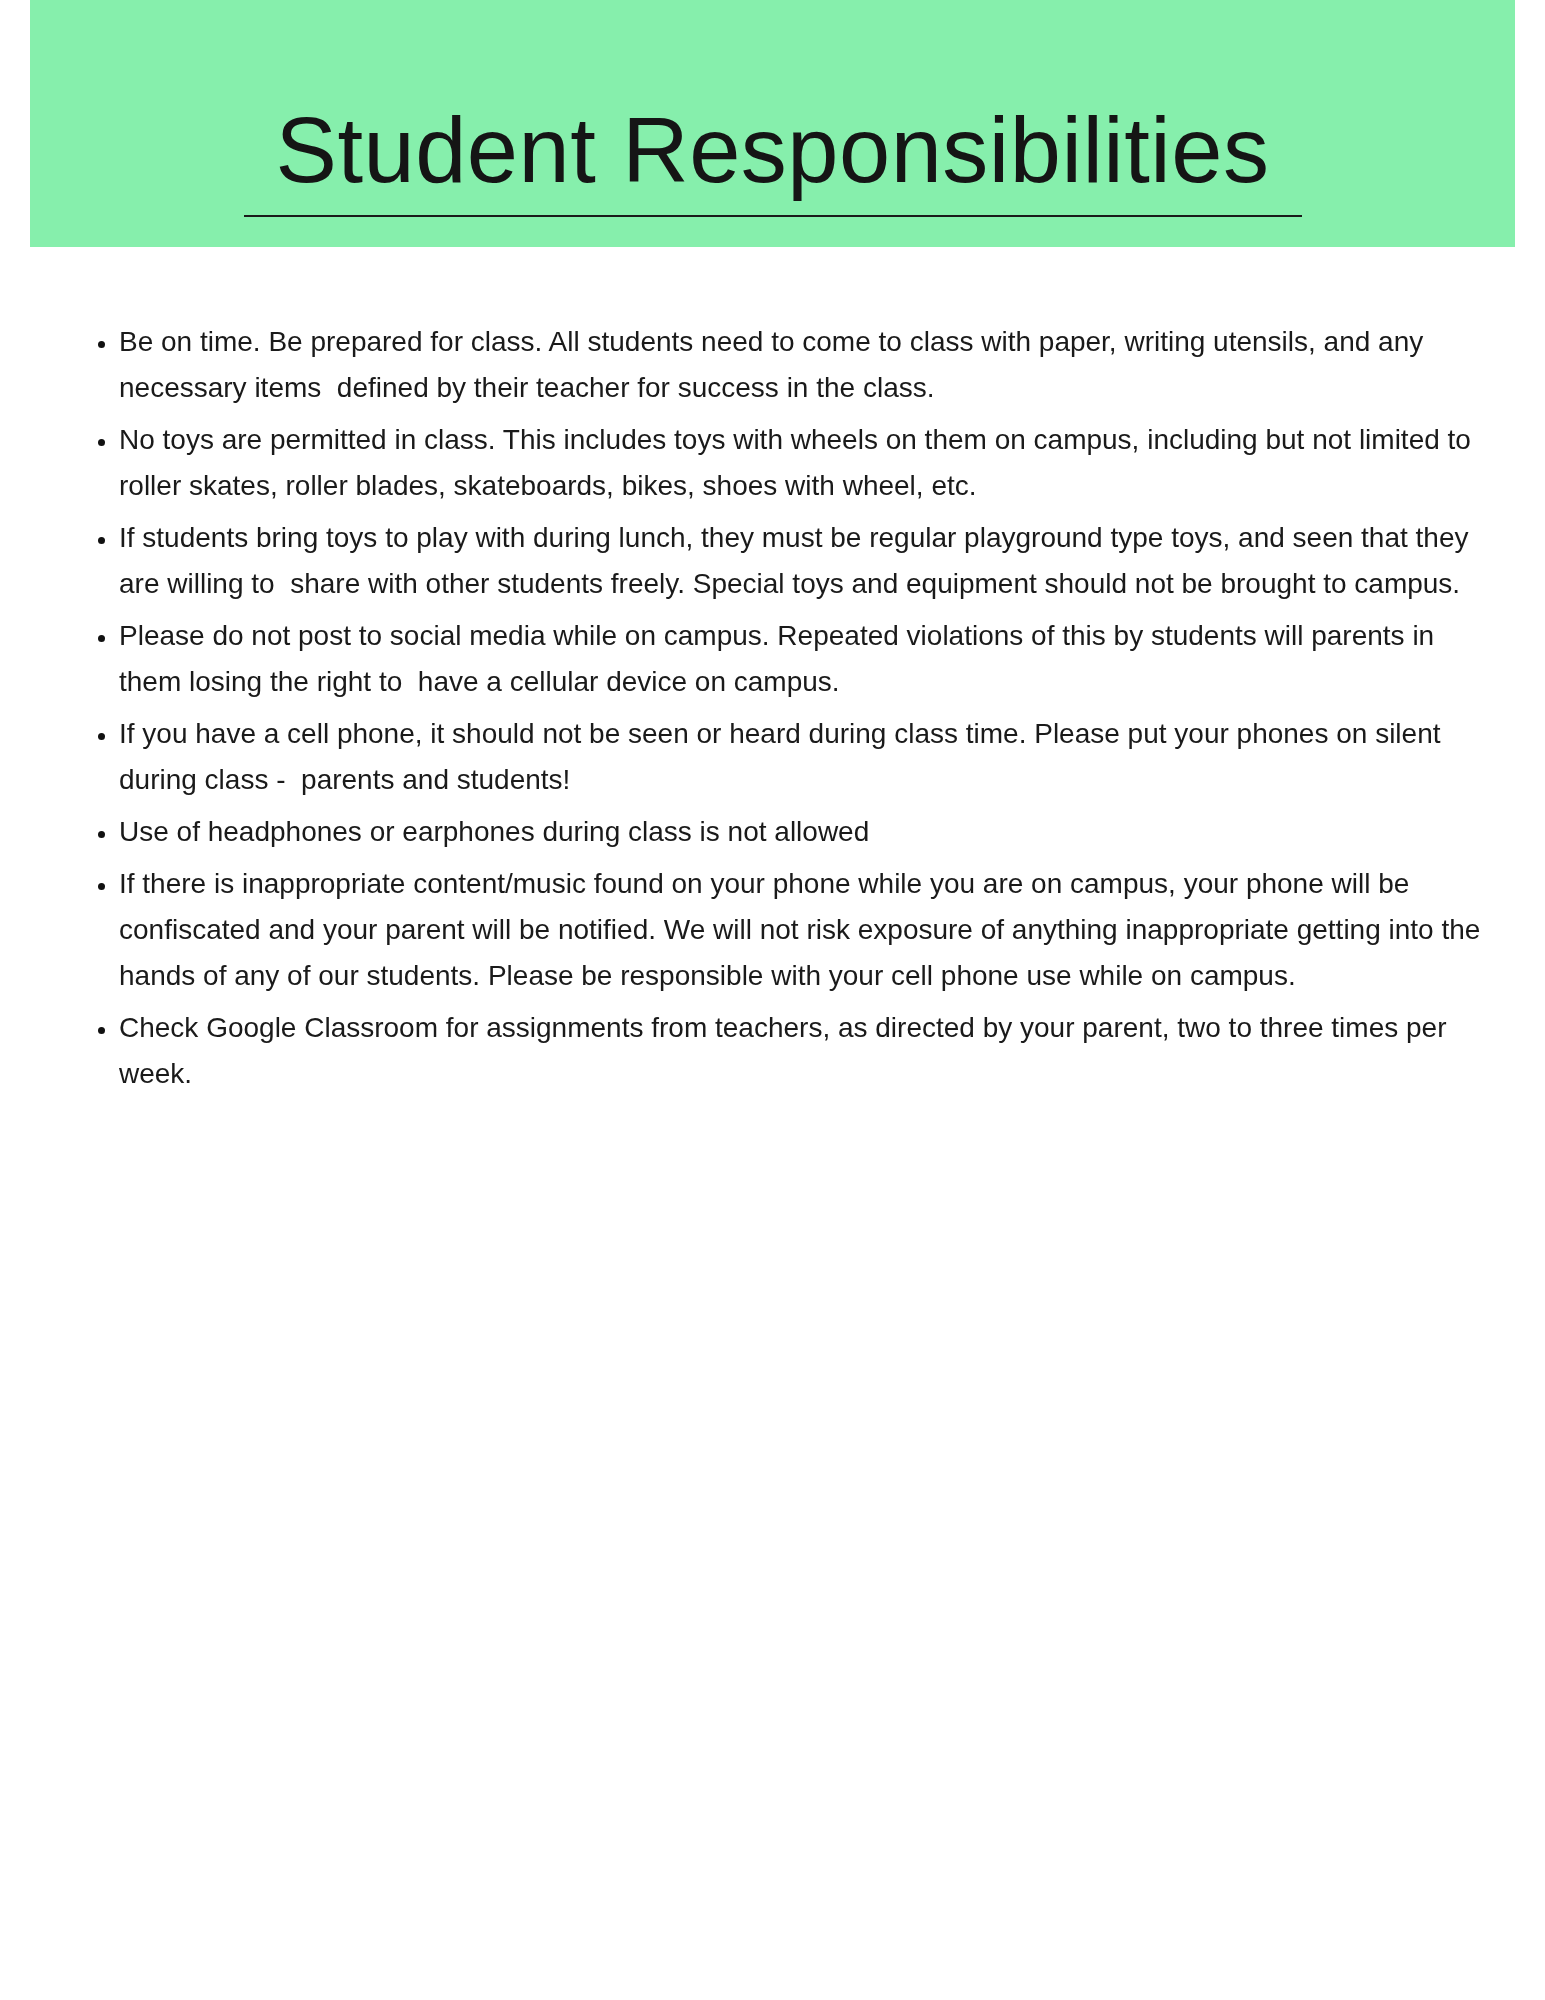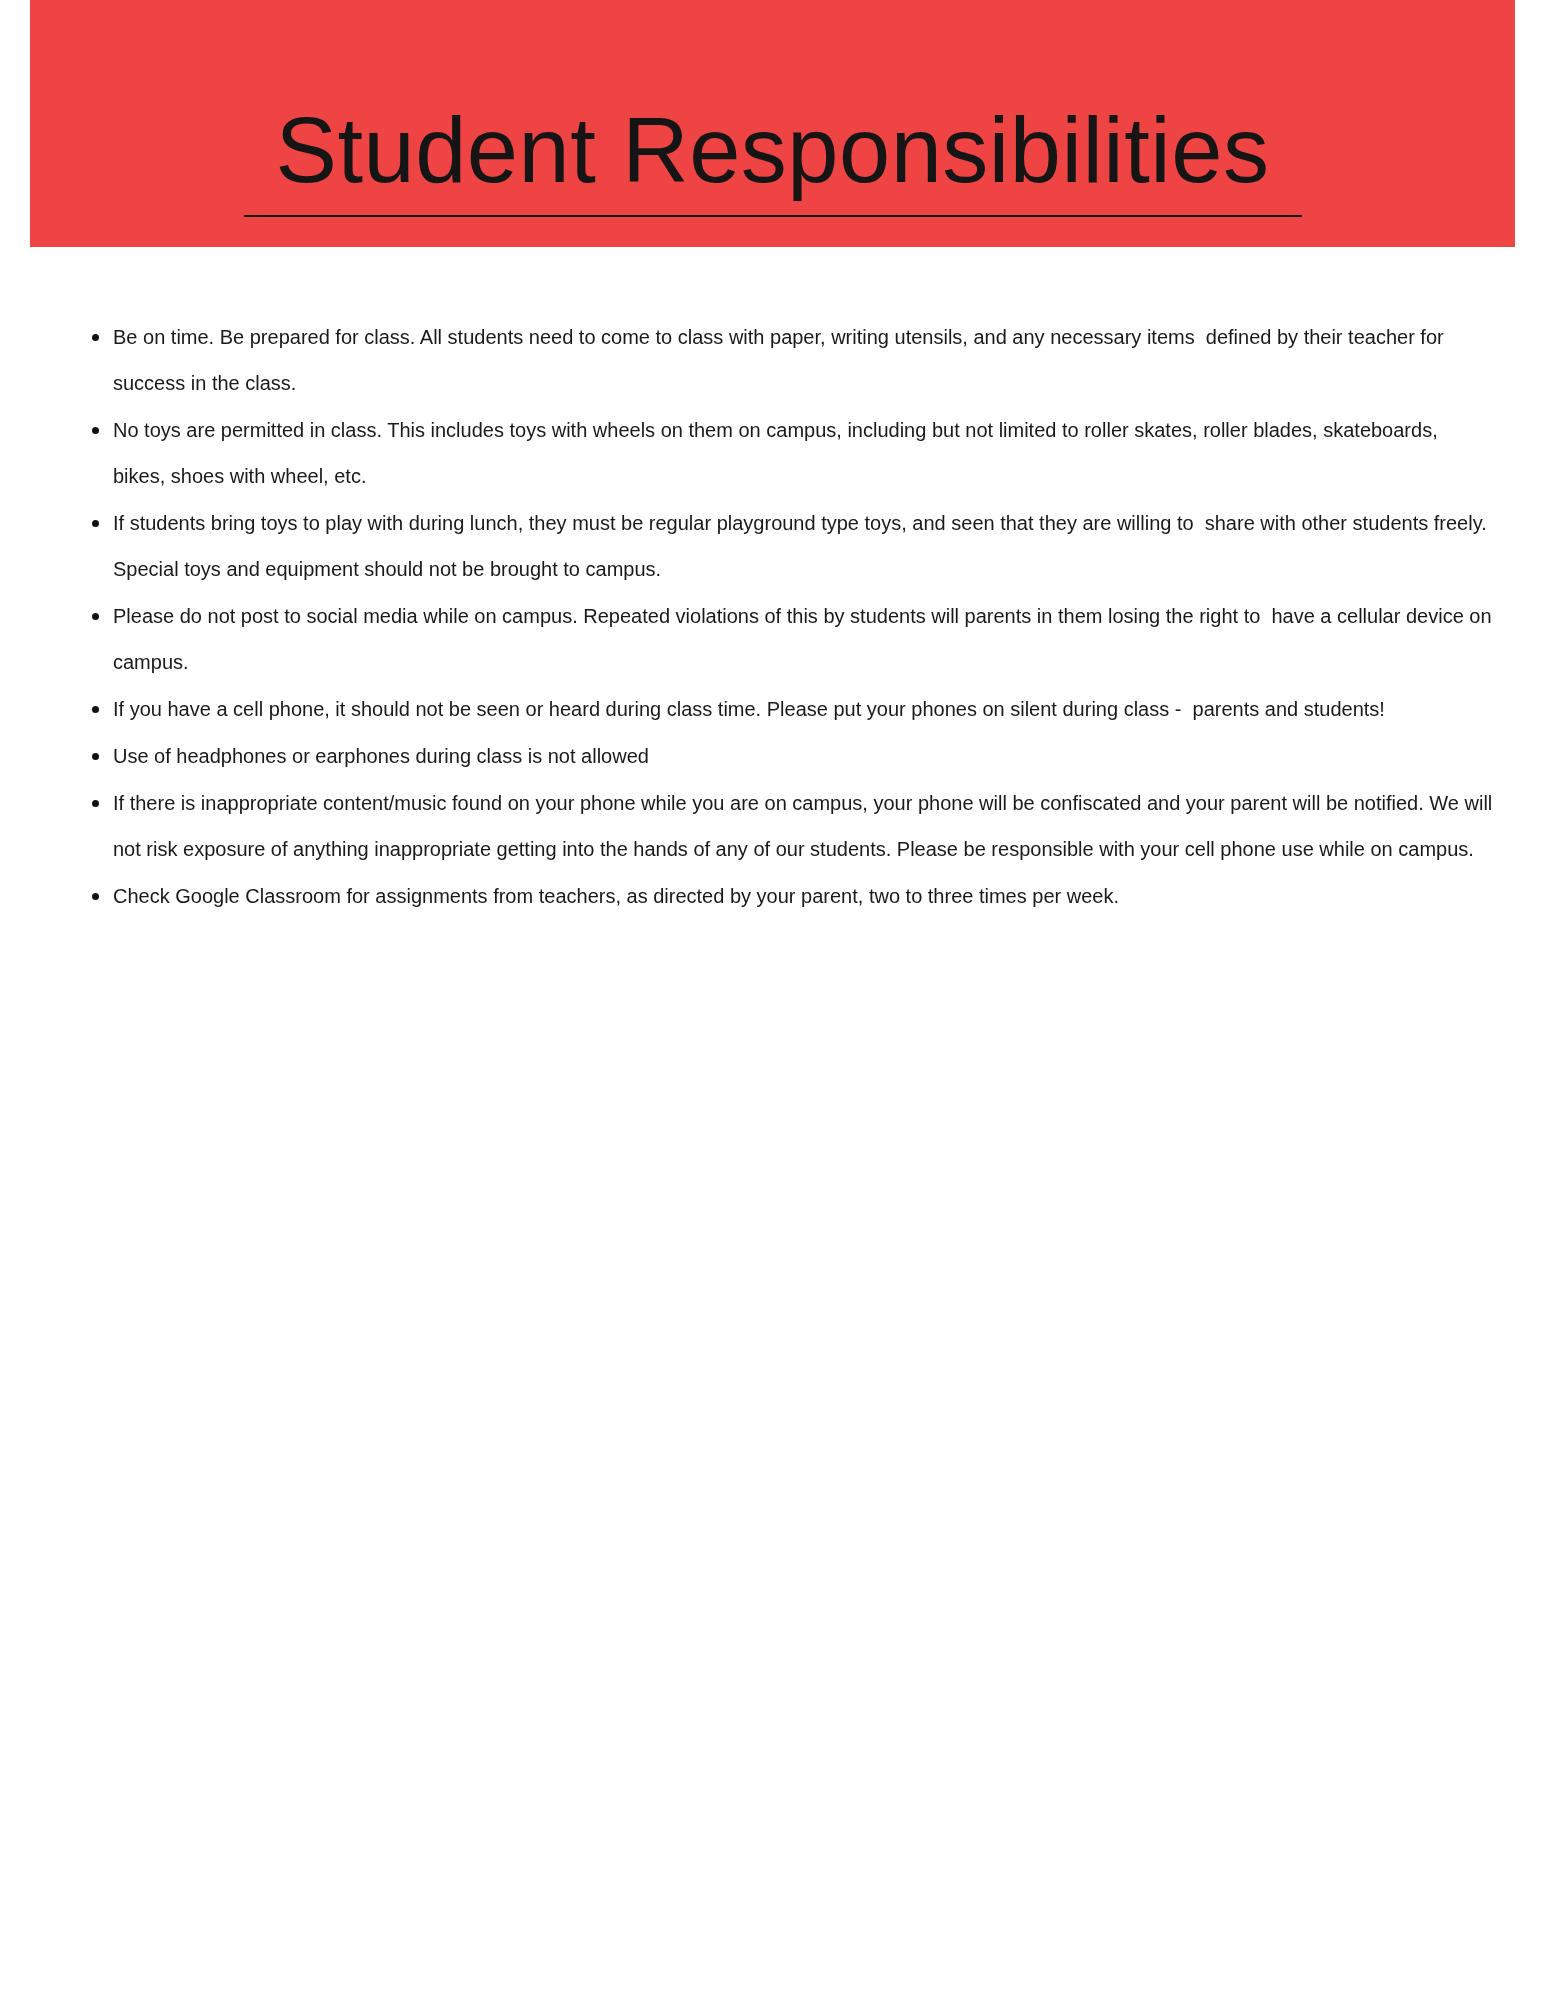--- a/index.html
+++ b/index.html
@@ -44,38 +44,38 @@
   }
   .content {
     padding: 66px 52px 0 113px;
   }
   .responsibilities-list {
     margin: 0;
     padding: 0;
     list-style: disc outside;
   }
   .responsibilities-list li {
-    margin: 0;
+    margin: 6px;
     padding: 0;
-    font-size: 20px;
+    font-size: 28px;
     font-weight: 300;
     line-height: 46px;
     color: #1a1a1a;
     white-space: pre-wrap;
   }
   .responsibilities-list li::marker {
     color: #111111;
     font-size: 24px;
   }
 </style>
 </head>
 <body>
 
 <div class="page">
-  <div class="header-band" style="background-color: #ef4444;">
+  <div class="header-band" style="background-color: #86efac;">
     <h1 class="page-title">Student Responsibilities</h1>
     <div class="title-underline" style="background-color: rgb(26, 26, 26);"></div>
   </div>
 
   <div class="content">
     <ul class="responsibilities-list">
         <li>Be on time. Be prepared for class. All students need to come to class with paper, writing utensils, and any necessary items  defined by their teacher for success in the class.</li>
         <li>No toys are permitted in class. This includes toys with wheels on them on campus, including but not limited to roller skates, roller blades, skateboards, bikes, shoes with wheel, etc.</li>
         <li>If students bring toys to play with during lunch, they must be regular playground type toys, and seen that they are willing to  share with other students freely. Special toys and equipment should not be brought to campus.</li>
         <li>Please do not post to social media while on campus. Repeated violations of this by students will parents in them losing the right to  have a cellular device on campus.</li>

